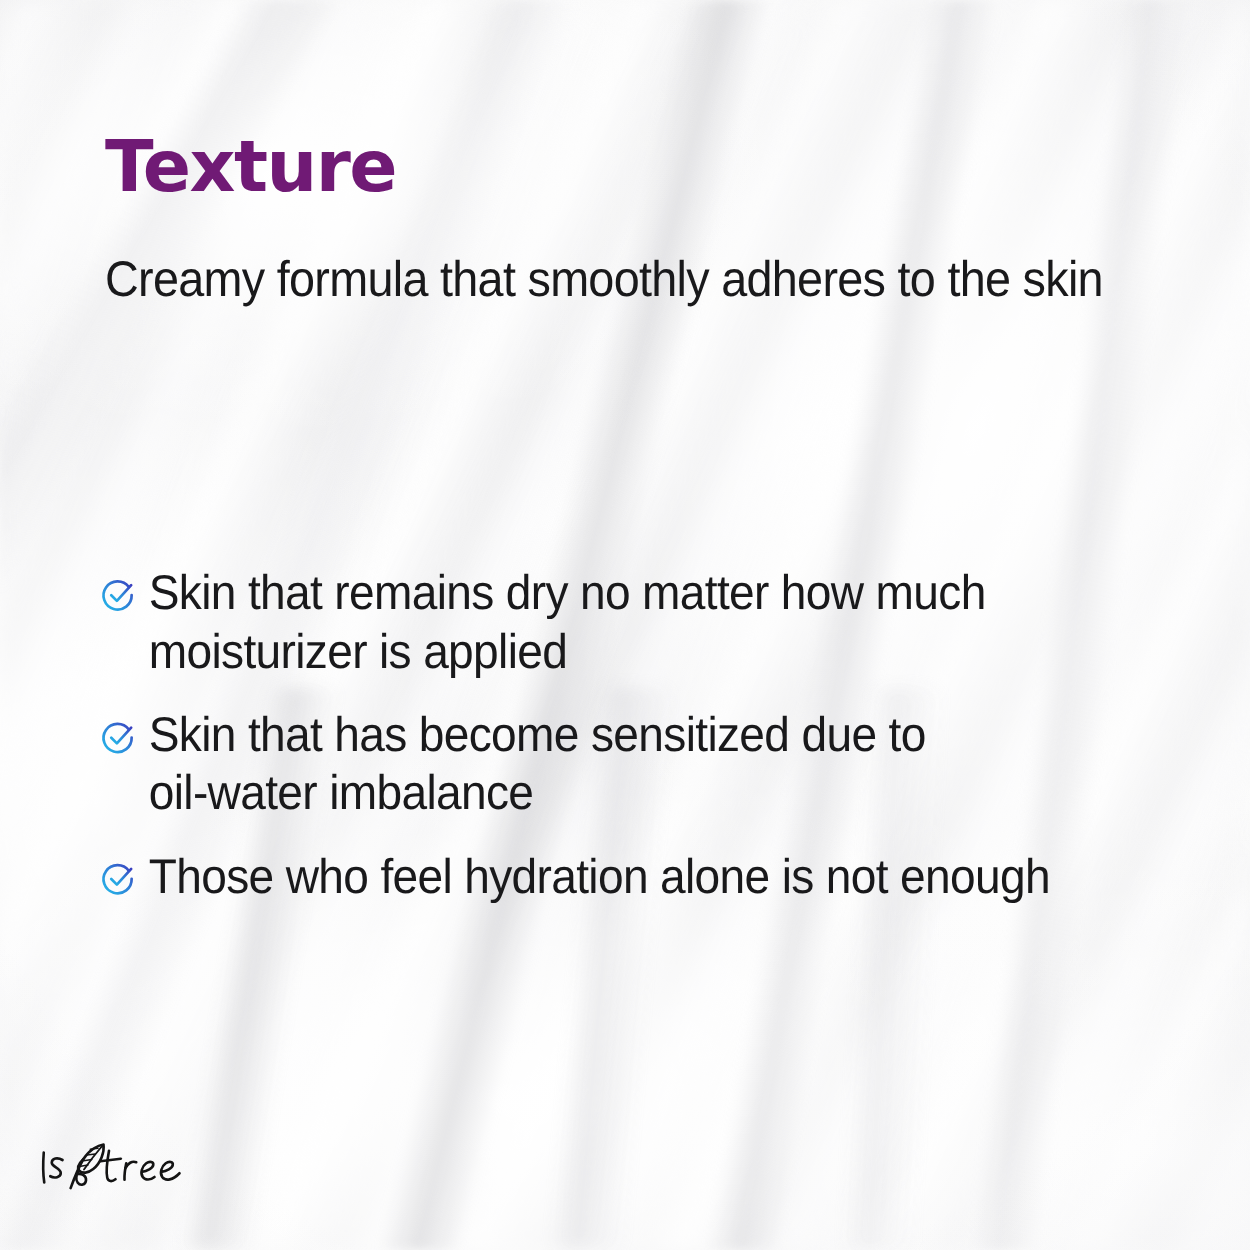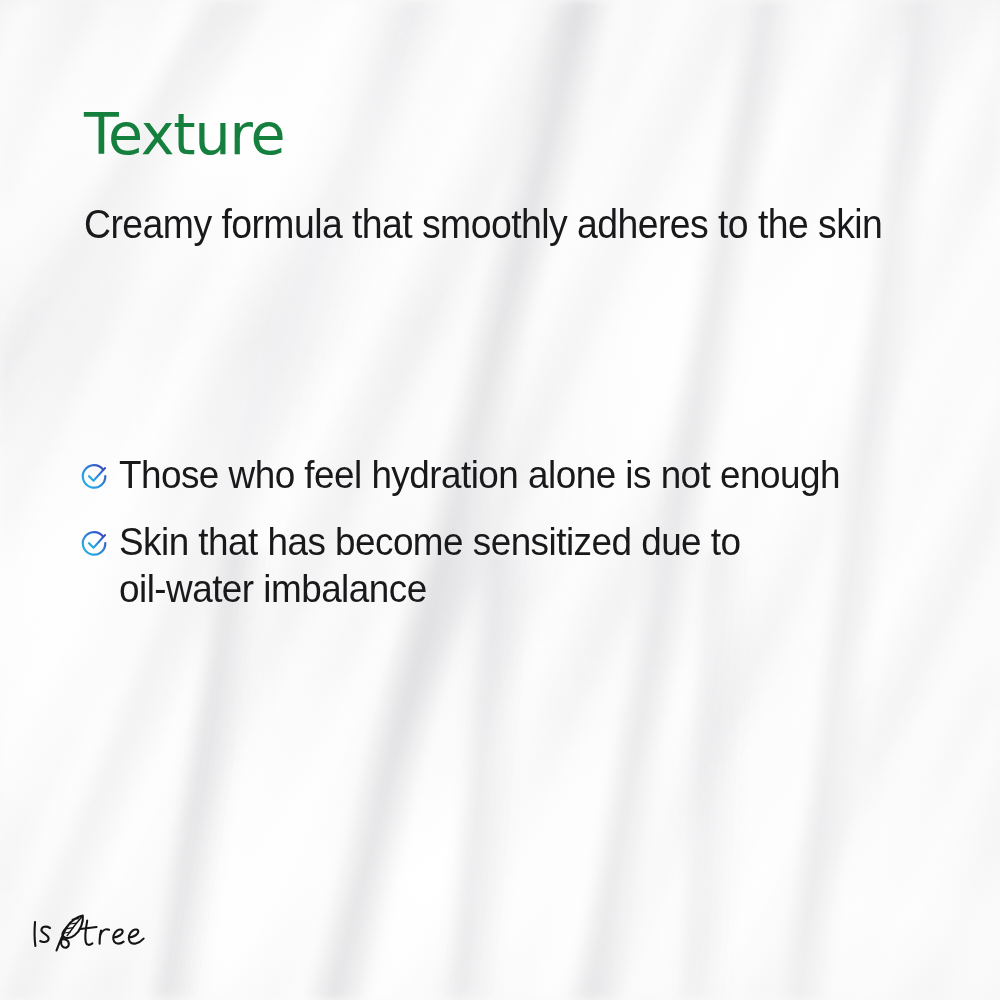--- a/index.html
+++ b/index.html
@@ -109,23 +109,23 @@
 
   
   .content {
     position: absolute;
     inset: 0;
   }
 
   .section-heading {
     position: absolute;
     left: 84px;
-    color: #15803d;
+    color: #701a75;
     font-family: "DejaVu Sans", sans-serif;
-    font-weight: normal;
+    font-weight: bold;
     letter-spacing: -1.2px;
     line-height: 1;
     white-space: nowrap;
   }
 
   #texture-heading  { top: 68px;  font-size: 57px; }
   #recommended-heading { top: 358px; font-size: 57px; }
 
   .body-text {
     position: absolute;
@@ -210,56 +210,73 @@
 
   <div class="content">
 
     <h1 id="texture-heading" class="section-heading">Texture</h1>
 
     <p id="texture-subtitle" class="body-text">Creamy formula that smoothly adheres to the skin</p>
 
 
     <ul id="recommend-list">
 
-
       <li class="list-item">
         <span class="check-icon">
           <svg viewBox="0 0 32 32" xmlns="http://www.w3.org/2000/svg">
             <defs>
-              <linearGradient id="cg3" x1="0" y1="1" x2="1" y2="0">
+              <linearGradient id="cg1" x1="0" y1="1" x2="1" y2="0">
                 <stop offset="0%" stop-color="#23b9ea"></stop>
                 <stop offset="55%" stop-color="#2f7fd6"></stop>
                 <stop offset="100%" stop-color="#3a3fc0"></stop>
               </linearGradient>
             </defs>
-            <path d="M24.6 9.2 A12 12 0 1 0 27 16" fill="none" stroke="url(#cg3)" stroke-width="2.3" stroke-linecap="round"></path>
-            <path d="M9.6 16.2 L14.4 21 L26.6 7.6" fill="none" stroke="url(#cg3)" stroke-width="2.3" stroke-linecap="round" stroke-linejoin="round"></path>
+            <path d="M24.6 9.2 A12 12 0 1 0 27 16" fill="none" stroke="url(#cg1)" stroke-width="2.3" stroke-linecap="round"></path>
+            <path d="M9.6 16.2 L14.4 21 L26.6 7.6" fill="none" stroke="url(#cg1)" stroke-width="2.3" stroke-linecap="round" stroke-linejoin="round"></path>
           </svg>
         </span>
-        <span class="list-label">Those who feel hydration alone is not enough</span>
+        <span class="list-label">Skin that remains dry no matter how much
+moisturizer is applied</span>
       </li>
 
       <li class="list-item">
         <span class="check-icon">
           <svg viewBox="0 0 32 32" xmlns="http://www.w3.org/2000/svg">
             <defs>
               <linearGradient id="cg2" x1="0" y1="1" x2="1" y2="0">
                 <stop offset="0%" stop-color="#23b9ea"></stop>
                 <stop offset="55%" stop-color="#2f7fd6"></stop>
                 <stop offset="100%" stop-color="#3a3fc0"></stop>
               </linearGradient>
             </defs>
             <path d="M24.6 9.2 A12 12 0 1 0 27 16" fill="none" stroke="url(#cg2)" stroke-width="2.3" stroke-linecap="round"></path>
             <path d="M9.6 16.2 L14.4 21 L26.6 7.6" fill="none" stroke="url(#cg2)" stroke-width="2.3" stroke-linecap="round" stroke-linejoin="round"></path>
           </svg>
         </span>
         <span class="list-label">Skin that has become sensitized due to
 oil-water imbalance</span>
       </li>
 
+      <li class="list-item">
+        <span class="check-icon">
+          <svg viewBox="0 0 32 32" xmlns="http://www.w3.org/2000/svg">
+            <defs>
+              <linearGradient id="cg3" x1="0" y1="1" x2="1" y2="0">
+                <stop offset="0%" stop-color="#23b9ea"></stop>
+                <stop offset="55%" stop-color="#2f7fd6"></stop>
+                <stop offset="100%" stop-color="#3a3fc0"></stop>
+              </linearGradient>
+            </defs>
+            <path d="M24.6 9.2 A12 12 0 1 0 27 16" fill="none" stroke="url(#cg3)" stroke-width="2.3" stroke-linecap="round"></path>
+            <path d="M9.6 16.2 L14.4 21 L26.6 7.6" fill="none" stroke="url(#cg3)" stroke-width="2.3" stroke-linecap="round" stroke-linejoin="round"></path>
+          </svg>
+        </span>
+        <span class="list-label">Those who feel hydration alone is not enough</span>
+      </li>
+
     </ul>
 
     <div id="brand-logo">
       <svg viewBox="0 0 150 60" xmlns="http://www.w3.org/2000/svg" fill="none" stroke="#141414" stroke-width="2.1" stroke-linecap="round" stroke-linejoin="round">
 
         <path d="M9 16 C8.4 24 8.2 32 9.4 40"></path>
 
         <path d="M24 22 C20 19.6 15.6 20.6 15.4 24 C15.2 27.4 22.6 28.4 22.6 32.4 C22.6 35.8 17.6 37 14.2 35"></path>
 
         <path d="M30.5 44.5 C33.4 36.5 36.6 28.6 40.6 21.4"></path>

